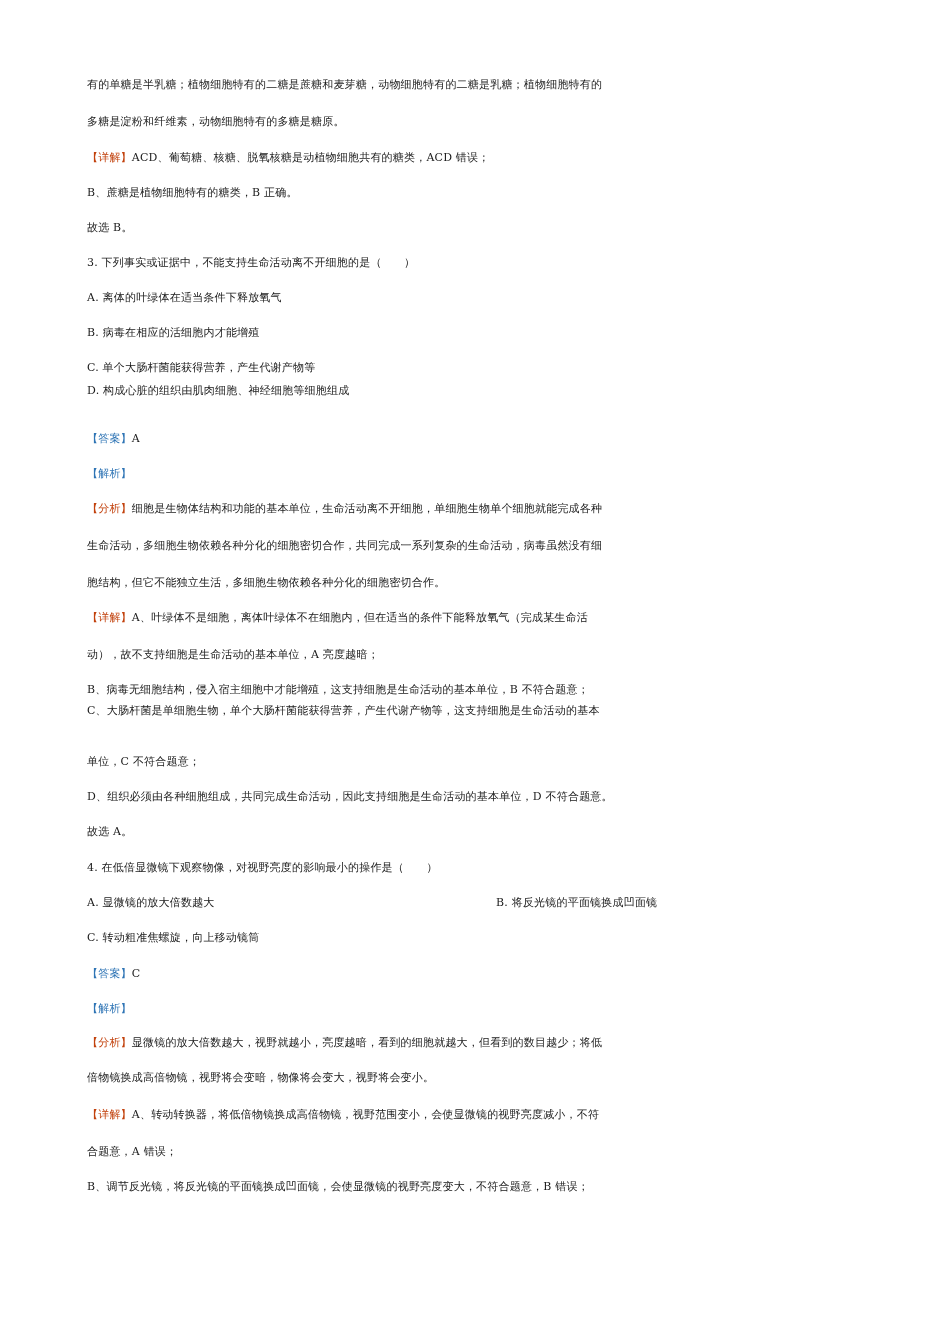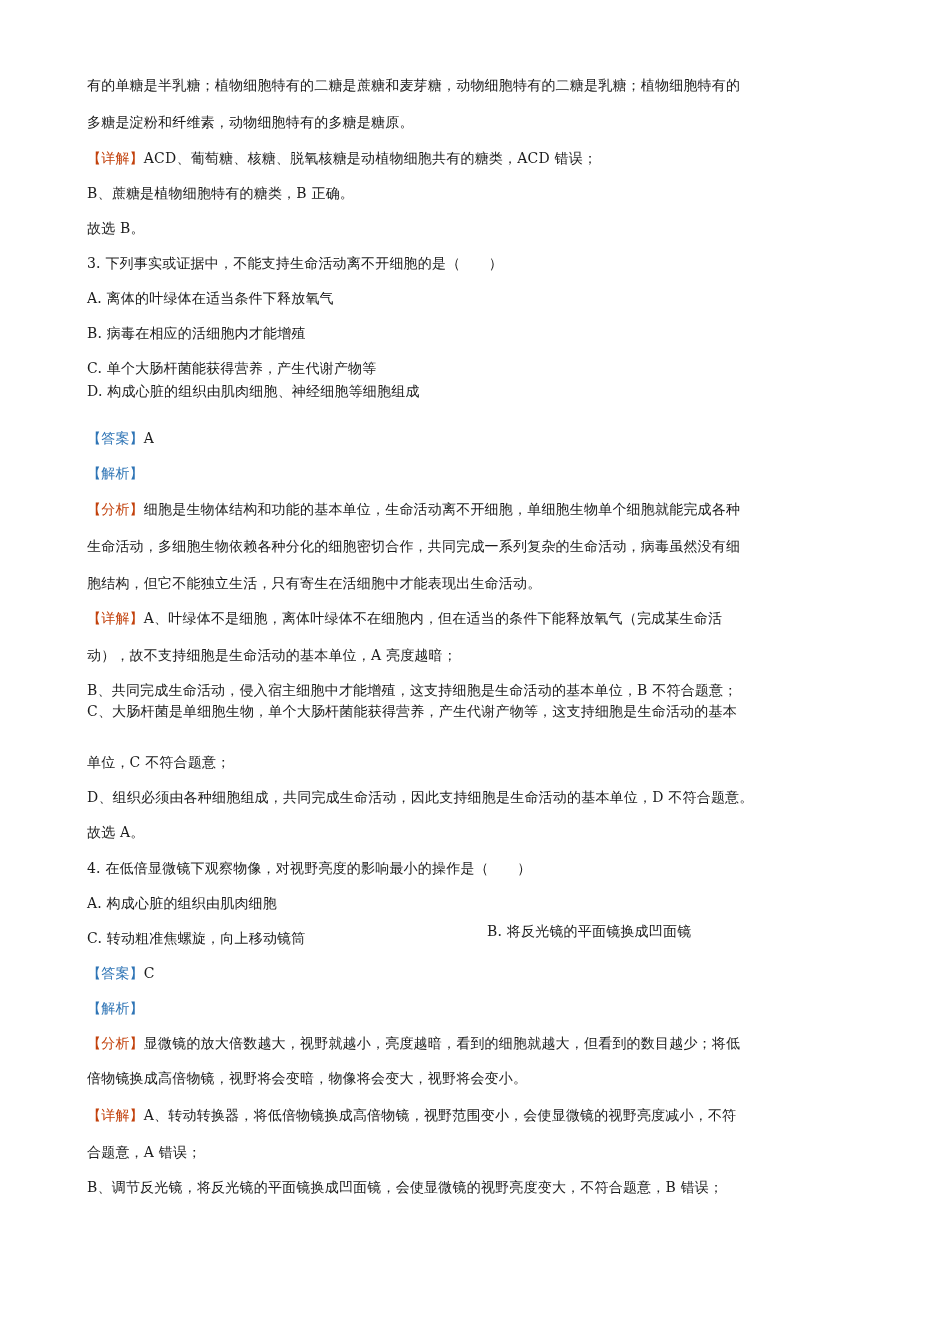--- a/index.html
+++ b/index.html
@@ -4,26 +4,26 @@
 <style>
   html, body { margin: 0; padding: 0; background: #ffffff; }
   body {
     width: 950px; height: 1344px; position: relative; overflow: hidden;
     font-family: "DejaVu Serif", "Liberation Serif", serif;
     color: #1a1a1a;
   }
   .page { position: absolute; left: 87px; top: 0; width: 780px; }
   .line {
     position: absolute; left: 0; white-space: nowrap;
-    font-size: 14px; line-height: 20px; height: 20px;
+    font-size: 11px; line-height: 20px; height: 20px;
     letter-spacing: 0.2px;
   }
-  .tag { color: #2e74b5; }
+  .tag { color: #2e74b5; font-family: Liberation Serif, serif; }
   .tag-dark { color: #c2410c; }
-  .opt-right { position: absolute; left: 400px; margin-top: 28px; }
+  .opt-right { position: absolute; left: 409px; }
 </style>
 </head>
 <body>
 
 <div class="page">
 
   <div class="line" style="top:75px">有的单糖是半乳糖；植物细胞特有的二糖是蔗糖和麦芽糖，动物细胞特有的二糖是乳糖；植物细胞特有的</div>
   <div class="line" style="top:112px">多糖是淀粉和纤维素，动物细胞特有的多糖是糖原。</div>
   <div class="line" style="top:148px"><span class="tag-dark">【详解】</span><span>ACD、葡萄糖、核糖、脱氧核糖是动植物细胞共有的糖类，ACD 错误；</span></div>
   <div class="line" style="top:183px">B、蔗糖是植物细胞特有的糖类，B 正确。</div>
@@ -31,32 +31,32 @@
 
   <div class="line" style="top:253px">3. 下列事实或证据中，不能支持生命活动离不开细胞的是（　　）</div>
   <div class="line" style="top:288px">A. 离体的叶绿体在适当条件下释放氧气</div>
   <div class="line" style="top:323px">B. 病毒在相应的活细胞内才能增殖</div>
   <div class="line" style="top:358px">C. 单个大肠杆菌能获得营养，产生代谢产物等</div>
   <div class="line" style="top:381px">D. 构成心脏的组织由肌肉细胞、神经细胞等细胞组成</div>
   <div class="line" style="top:428px"><span class="tag">【答案】</span><span>A</span></div>
   <div class="line" style="top:463px"><span class="tag">【解析】</span></div>
   <div class="line" style="top:499px"><span class="tag-dark">【分析】</span><span>细胞是生物体结构和功能的基本单位，生命活动离不开细胞，单细胞生物单个细胞就能完成各种</span></div>
   <div class="line" style="top:536px">生命活动，多细胞生物依赖各种分化的细胞密切合作，共同完成一系列复杂的生命活动，病毒虽然没有细</div>
-  <div class="line" style="top:573px">胞结构，但它不能独立生活，只有寄生在活细胞中才能表现出生命活动。</div>
+  <div class="line" style="top:573px">胞结构，但它不能独立生活，多细胞生物依赖各种分化的细胞密切合作。</div>
   <div class="line" style="top:608px"><span class="tag-dark">【详解】</span><span>A、叶绿体不是细胞，离体叶绿体不在细胞内，但在适当的条件下能释放氧气（完成某生命活</span></div>
   <div class="line" style="top:645px">动），故不支持细胞是生命活动的基本单位，A 亮度越暗；</div>
-  <div class="line" style="top:680px">B、共同完成生命活动，侵入宿主细胞中才能增殖，这支持细胞是生命活动的基本单位，B 不符合题意；</div>
+  <div class="line" style="top:680px">B、病毒无细胞结构，侵入宿主细胞中才能增殖，这支持细胞是生命活动的基本单位，B 不符合题意；</div>
   <div class="line" style="top:701px">C、大肠杆菌是单细胞生物，单个大肠杆菌能获得营养，产生代谢产物等，这支持细胞是生命活动的基本</div>
   <div class="line" style="top:752px">单位，C 不符合题意；</div>
   <div class="line" style="top:787px">D、组织必须由各种细胞组成，共同完成生命活动，因此支持细胞是生命活动的基本单位，D 不符合题意。</div>
   <div class="line" style="top:822px">故选 A。</div>
 
   <div class="line" style="top:858px">4. 在低倍显微镜下观察物像，对视野亮度的影响最小的操作是（　　）</div>
   <div class="line" style="top:893px; width:780px">
-    <span>A. 构成心脏的组织由肌肉细胞</span>
+    <span>A. 显微镜的放大倍数越大</span>
     <span class="opt-right">B. 将反光镜的平面镜换成凹面镜</span>
   </div>
   <div class="line" style="top:928px; width:780px">
     <span>C. 转动粗准焦螺旋，向上移动镜筒</span>
   </div>
   <div class="line" style="top:963px"><span class="tag">【答案】</span><span>C</span></div>
   <div class="line" style="top:998px"><span class="tag">【解析】</span></div>
   <div class="line" style="top:1033px"><span class="tag-dark">【分析】</span><span>显微镜的放大倍数越大，视野就越小，亮度越暗，看到的细胞就越大，但看到的数目越少；将低</span></div>
   <div class="line" style="top:1068px">倍物镜换成高倍物镜，视野将会变暗，物像将会变大，视野将会变小。</div>
   <div class="line" style="top:1105px"><span class="tag-dark">【详解】</span><span>A、转动转换器，将低倍物镜换成高倍物镜，视野范围变小，会使显微镜的视野亮度减小，不符</span></div>

